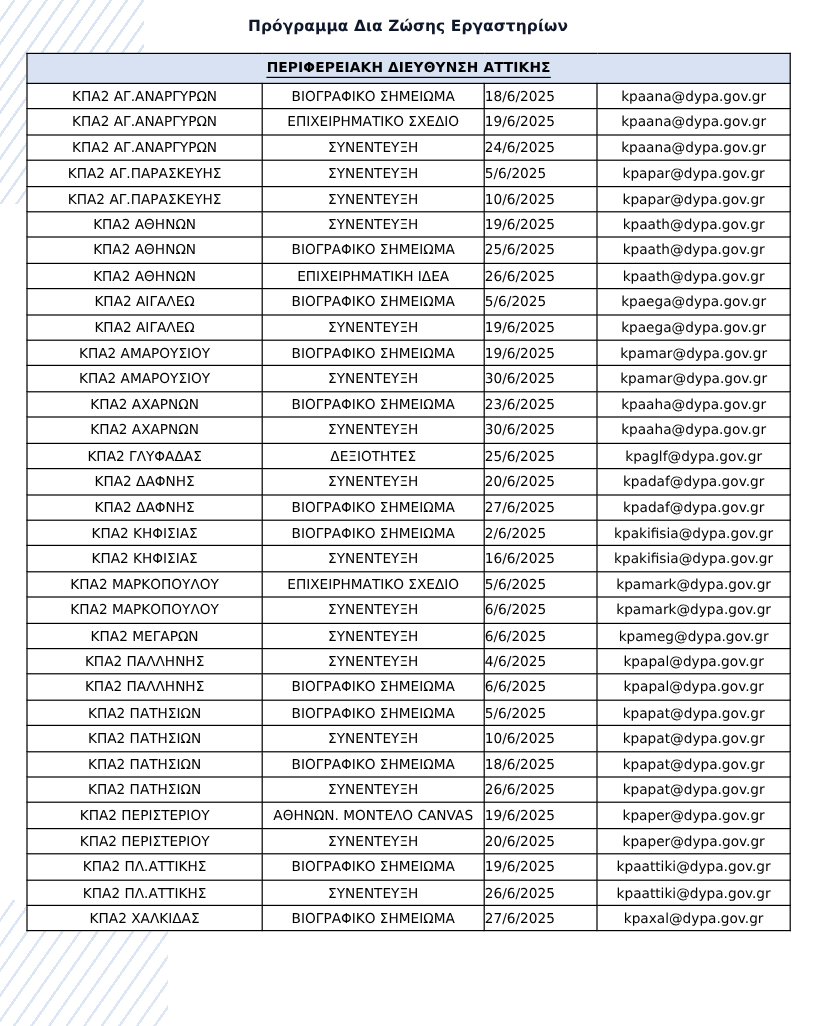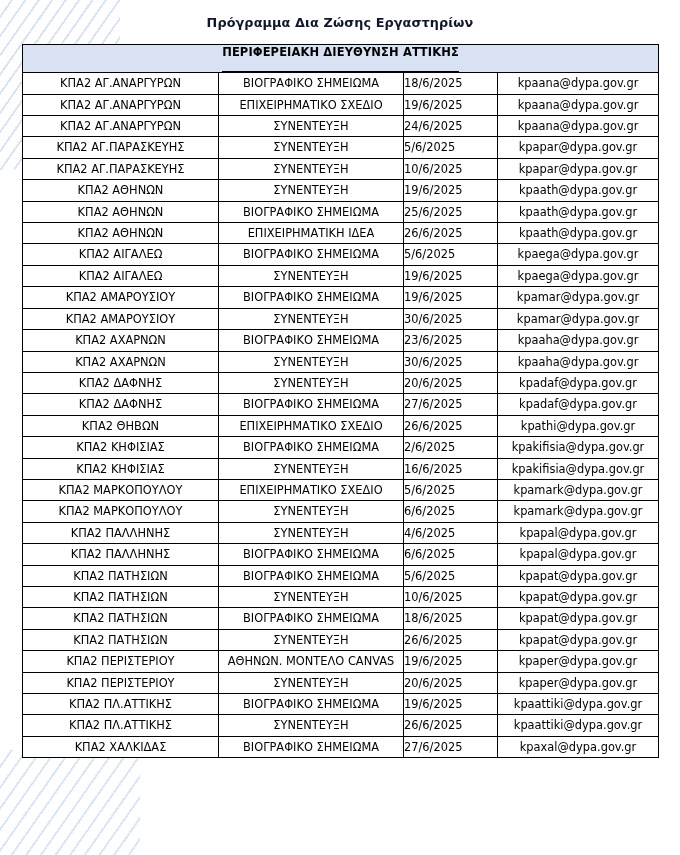--- a/index.html
+++ b/index.html
@@ -105,21 +105,21 @@
     background: #d9e2f3;
     height: 24px;
     text-align: center;
     font-size: 11.5px;
     font-weight: bold;
     letter-spacing: 0.1px;
   }
   .region-label {
     display: inline-block;
     border-bottom: 1.4px solid #000000;
-    padding-bottom: 12px;
+    padding-bottom: 0px;
     line-height: 1.15;
   }
 
   
   tr.data-row td {
     height: 20.4px;
     font-size: 11.4px;
     line-height: 20.4px;
     white-space: nowrap;
     overflow: hidden;
@@ -233,36 +233,36 @@
             <td class="cell-date">23/6/2025</td>
             <td class="cell-email">kpaaha@dypa.gov.gr</td>
           </tr>
           <tr class="data-row">
             <td class="cell-office">ΚΠΑ2 ΑΧΑΡΝΩΝ</td>
             <td class="cell-topic">ΣΥΝΕΝΤΕΥΞΗ</td>
             <td class="cell-date">30/6/2025</td>
             <td class="cell-email">kpaaha@dypa.gov.gr</td>
           </tr>
           <tr class="data-row">
+            <td class="cell-office">ΚΠΑ2 ΓΛΥΦΑΔΑΣ</td>
+            <td class="cell-topic">ΔΕΞΙΟΤΗΤΕΣ</td>
+            <td class="cell-date">25/6/2025</td>
+            <td class="cell-email">kpaglf@dypa.gov.gr</td>
+          </tr>
+          <tr class="data-row">
             <td class="cell-office">ΚΠΑ2 ΔΑΦΝΗΣ</td>
             <td class="cell-topic">ΣΥΝΕΝΤΕΥΞΗ</td>
             <td class="cell-date">20/6/2025</td>
             <td class="cell-email">kpadaf@dypa.gov.gr</td>
           </tr>
           <tr class="data-row">
             <td class="cell-office">ΚΠΑ2 ΔΑΦΝΗΣ</td>
             <td class="cell-topic">ΒΙΟΓΡΑΦΙΚΟ ΣΗΜΕΙΩΜΑ</td>
             <td class="cell-date">27/6/2025</td>
             <td class="cell-email">kpadaf@dypa.gov.gr</td>
-          </tr>
-          <tr class="data-row">
-            <td class="cell-office">ΚΠΑ2 ΘΗΒΩΝ</td>
-            <td class="cell-topic">ΕΠΙΧΕΙΡΗΜΑΤΙΚΟ ΣΧΕΔΙΟ</td>
-            <td class="cell-date">26/6/2025</td>
-            <td class="cell-email">kpathi@dypa.gov.gr</td>
           </tr>
           <tr class="data-row">
             <td class="cell-office">ΚΠΑ2 ΚΗΦΙΣΙΑΣ</td>
             <td class="cell-topic">ΒΙΟΓΡΑΦΙΚΟ ΣΗΜΕΙΩΜΑ</td>
             <td class="cell-date">2/6/2025</td>
             <td class="cell-email">kpakifisia@dypa.gov.gr</td>
           </tr>
           <tr class="data-row">
             <td class="cell-office">ΚΠΑ2 ΚΗΦΙΣΙΑΣ</td>
             <td class="cell-topic">ΣΥΝΕΝΤΕΥΞΗ</td>
@@ -275,20 +275,26 @@
             <td class="cell-date">5/6/2025</td>
             <td class="cell-email">kpamark@dypa.gov.gr</td>
           </tr>
           <tr class="data-row">
             <td class="cell-office">ΚΠΑ2 ΜΑΡΚΟΠΟΥΛΟΥ</td>
             <td class="cell-topic">ΣΥΝΕΝΤΕΥΞΗ</td>
             <td class="cell-date">6/6/2025</td>
             <td class="cell-email">kpamark@dypa.gov.gr</td>
           </tr>
           <tr class="data-row">
+            <td class="cell-office">ΚΠΑ2 ΜΕΓΑΡΩΝ</td>
+            <td class="cell-topic">ΣΥΝΕΝΤΕΥΞΗ</td>
+            <td class="cell-date">6/6/2025</td>
+            <td class="cell-email">kpameg@dypa.gov.gr</td>
+          </tr>
+          <tr class="data-row">
             <td class="cell-office">ΚΠΑ2 ΠΑΛΛΗΝΗΣ</td>
             <td class="cell-topic">ΣΥΝΕΝΤΕΥΞΗ</td>
             <td class="cell-date">4/6/2025</td>
             <td class="cell-email">kpapal@dypa.gov.gr</td>
           </tr>
           <tr class="data-row">
             <td class="cell-office">ΚΠΑ2 ΠΑΛΛΗΝΗΣ</td>
             <td class="cell-topic">ΒΙΟΓΡΑΦΙΚΟ ΣΗΜΕΙΩΜΑ</td>
             <td class="cell-date">6/6/2025</td>
             <td class="cell-email">kpapal@dypa.gov.gr</td>

